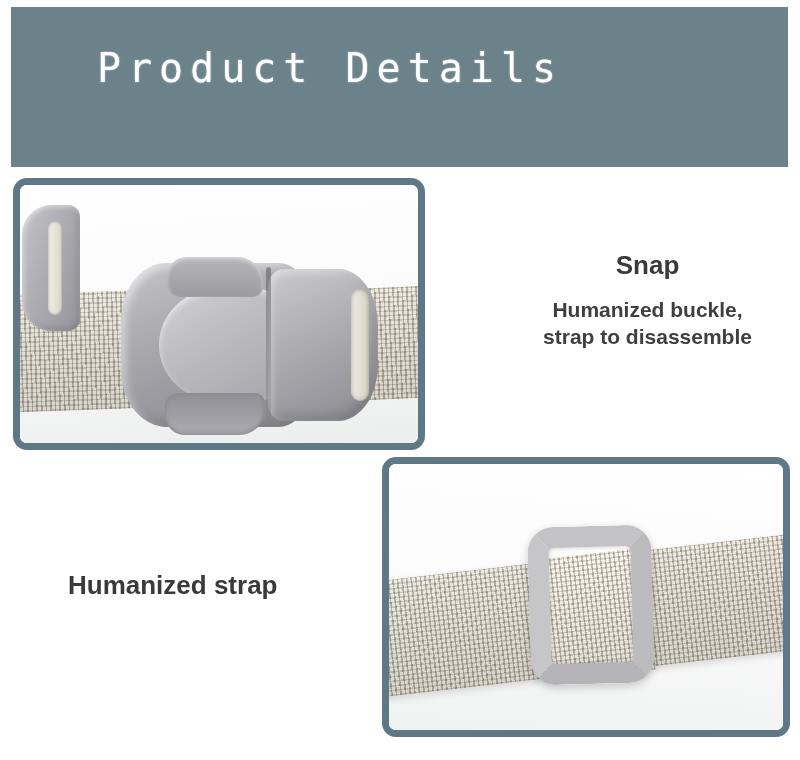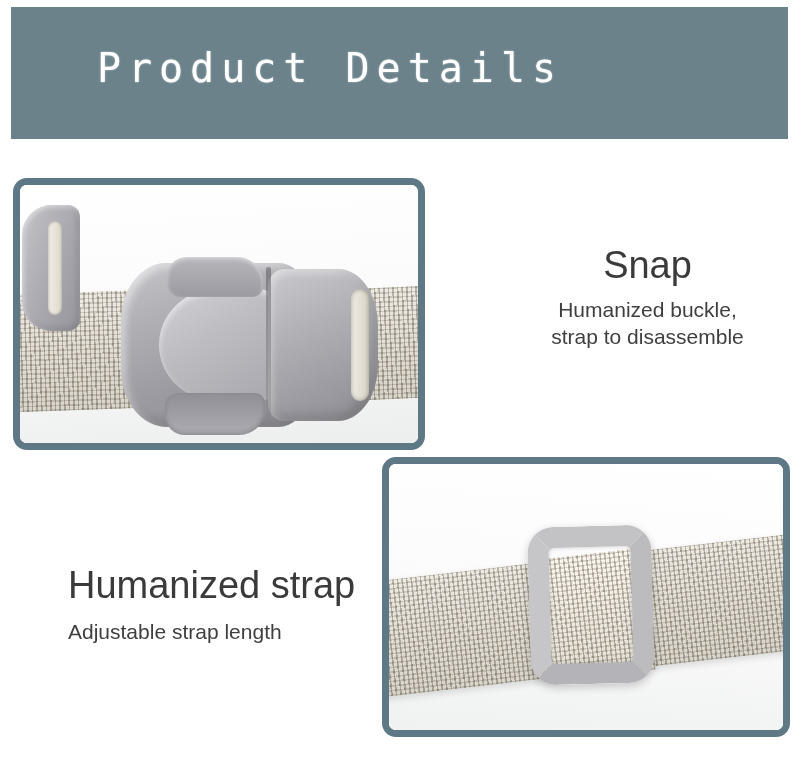--- a/index.html
+++ b/index.html
@@ -14,21 +14,21 @@
     overflow: hidden;
     font-family: "Liberation Sans", sans-serif;
   }
 
   
   #header-banner {
     position: absolute;
     left: 11px;
     top: 7px;
     width: 777px;
-    height: 132px;
+    height: 160px;
     background: #6b828b;
     box-sizing: border-box;
   }
   #page-title {
     position: absolute;
     left: 0;
     right: 0;
     top: 37px;
     text-align: center;
     color: #ffffff;
@@ -258,30 +258,30 @@
     box-shadow: inset 0 0 4px rgba(0,0,0,0.22),
                 0 3px 8px rgba(0,0,0,0.20),
                 inset 0 2px 3px rgba(255,255,255,0.55);
     transform: rotate(-1.5deg);
   }
 
   
   .caption-block { position: absolute; }
   .caption-title {
     color: #3a3a3a;
-    font-size: 38px;
-    font-weight: 400;
+    font-size: 26px;
+    font-weight: 700;
     line-height: 44px;
     margin: 0;
     white-space: nowrap;
   }
   .caption-sub {
     color: #3f3f3f;
     font-size: 21px;
-    font-weight: 400;
+    font-weight: 700;
     line-height: 27px;
     margin: 0;
     white-space: nowrap;
   }
   #caption-snap {
     left: 505px;
     top: 243px;
     text-align: center;
     width: 285px;
   }
@@ -326,21 +326,20 @@
 </div>
 
 <div id="caption-snap" class="caption-block">
   <p class="caption-title">Snap</p>
   <p class="caption-sub">Humanized buckle,</p>
   <p class="caption-sub">strap to disassemble</p>
 </div>
 
 <div id="caption-shoulder" class="caption-block">
   <p class="caption-title">Humanized strap</p>
-  <p class="caption-sub">Adjustable strap length</p>
 </div>
 
 <div id="photo-frame-slider" class="photo-frame">
   <div class="photo-inner">
     <div id="photo2-bg"></div>
     <div id="photo2-strap" class="webbing"></div>
     <div id="photo2-strap-under" class="webbing"></div>
     <div id="slider-buckle"></div>
   </div>
 </div>

